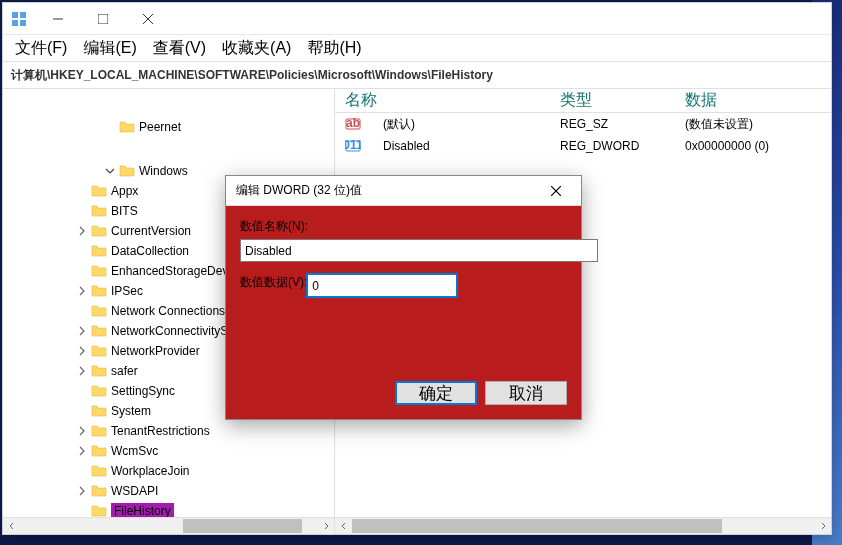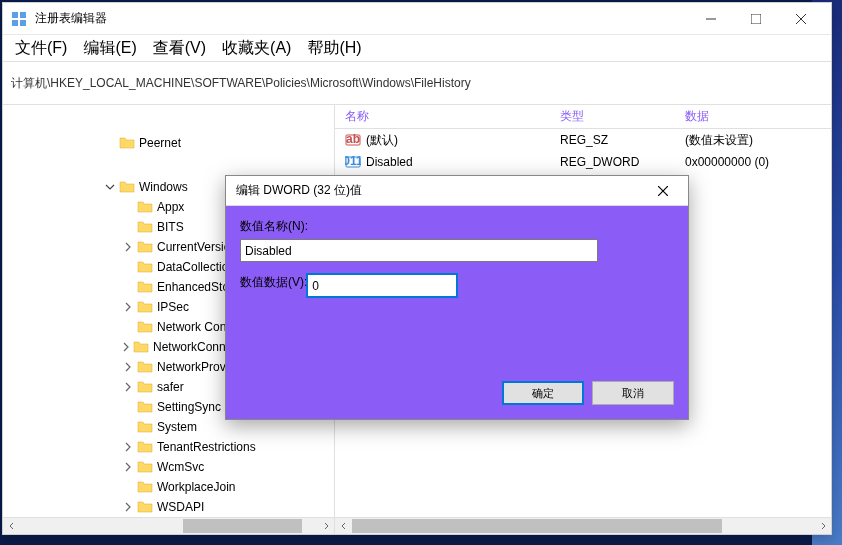--- a/index.html
+++ b/index.html
@@ -7,85 +7,84 @@
 .desktop-gradient { position: absolute; top: 0; right: 0; width: 30px; height: 100%; background: linear-gradient(180deg, #1a2c7a 0%, #2a4ca8 50%, #4a7cc8 100%); }
 .window { position: absolute; top: 2px; left: 2px; width: 830px; height: 533px; background: #ffffff; border: 1px solid #d0d0d0; box-shadow: 0 4px 12px rgba(0,0,0,0.2); display: flex; flex-direction: column; }
 .titlebar { height: 32px; display: flex; align-items: center; padding: 0 8px; background: #ffffff; border-bottom: 1px solid #e8e8e8; }
 .titlebar .icon { width: 16px; height: 16px; margin-right: 8px; display: inline-flex; }
 .titlebar .title { flex: 1; font-size: 12px; color: #000; }
 .winbtns { display: flex; }
 .winbtn { width: 45px; height: 30px; display: flex; align-items: center; justify-content: center; color: #333; }
 .winbtn svg { width: 10px; height: 10px; }
 .menubar { height: 26px; display: flex; align-items: center; padding: 0 6px; gap: 4px; color: #000; }
 .menuitem { padding: 3px 6px; font-size: 16px; }
-.addrbar { height: 44px; display: flex; align-items: center; padding: 0 8px; border-top: 1px solid #e0e0e0; border-bottom: 1px solid #e0e0e0; font-size: 12px; color: #333; }
+.addrbar { height: 28px; display: flex; align-items: center; padding: 0 8px; border-top: 1px solid #e0e0e0; border-bottom: 1px solid #e0e0e0; font-size: 12px; color: #333; font-weight: bold; }
 .content { flex: 1; display: flex; overflow: hidden; }
 .tree-pane { width: 332px; border-right: 1px solid #e0e0e0; overflow: hidden; padding: 4px 0; position: relative; }
 .list-pane { flex: 1; display: flex; flex-direction: column; overflow: hidden; position: relative; }
 .list-header { display: flex; height: 24px; align-items: center; border-bottom: 1px solid #e0e0e0; }
-.list-header div { padding: 0 10px; font-size: 12px; color: #8b5cf6; }
+.list-header div { padding: 0 10px; font-size: 16px; color: #0f766e; }
 .col-name { width: 215px; }
 .col-type { width: 125px; }
 .col-data { flex: 1; }
 .list-body { flex: 1; overflow: hidden; }
 .list-row { display: flex; height: 22px; align-items: center; }
 .list-row .cell { padding: 0 10px; font-size: 12px; color: #000; }
-.list-row .cell-name { width: 215px; display: flex; align-items: center; gap: 5px; }
+.list-row .cell-name { width: 215px; display: flex; align-items: center; gap: 22px; }
 .list-row .cell-type { width: 125px; }
 .row-icon { width: 16px; height: 16px; display: inline-flex; align-items: center; justify-content: center; }
 
 .tree { font-size: 12px; color: #000; }
 .tree-item { height: 20px; display: flex; align-items: center; white-space: nowrap; }
 .tree-item .expander { width: 14px; height: 14px; display: inline-flex; align-items: center; justify-content: center; margin-right: 2px; color: #666; }
 .tree-item .folder-icon { width: 16px; height: 16px; margin-right: 4px; display: inline-flex; }
 .tree-item.level-0 { padding-left: 100px; margin-top: 24px; }
-.tree-item.level-1 { padding-left: 118px; }
-.tree-item.selected .label { background: #5eead4; padding: 1px 3px; }
+.tree-item.level-1 { padding-left: 72px; }
+.tree-item.selected .label { background: #a21caf; padding: 1px 3px; }
 
 .hscroll { height: 17px; border-top: 1px solid #e0e0e0; background: #f0f0f0; position: relative; }
 .hscroll-track { position: absolute; left: 17px; right: 17px; top: 0; bottom: 0; }
 .hscroll-thumb { position: absolute; top: 1px; bottom: 1px; background: #c0c0c0; }
 .hscroll-btn { position: absolute; top: 0; bottom: 0; width: 17px; display: flex; align-items: center; justify-content: center; }
 
-.dialog { position: absolute; top: 175px; left: 225px; width: 464px; height: 245px; background: #8b5cf6; border: 1px solid #888; box-shadow: 0 6px 20px rgba(0,0,0,0.35); display: flex; flex-direction: column; }
+.dialog { position: absolute; top: 175px; left: 225px; width: 357px; height: 245px; background: #b91c1c; border: 1px solid #888; box-shadow: 0 6px 20px rgba(0,0,0,0.35); display: flex; flex-direction: column; }
 .dialog-titlebar { height: 30px; background: #ffffff; display: flex; align-items: center; padding: 0 10px; border-bottom: 1px solid #ddd; }
 .dialog-titlebar .dlg-title { flex: 1; font-size: 12px; color: #000; }
 .dialog-titlebar .close { width: 30px; height: 28px; display: flex; align-items: center; justify-content: center; }
 .dialog-body { flex: 1; padding: 12px 14px; }
 .dlg-label { font-size: 12px; color: #000; margin-bottom: 4px; display: block; }
 .dlg-input { width: 150px; height: 23px; border: 1px solid #7a7a7a; padding: 2px 4px; font-size: 12px; background: #ffffff; }
 .dlg-input.readonly { width: 358px; background: #ffffff; }
 .dlg-input.focus { border: 1px solid #0078d7; outline: 1px solid #0078d7; }
 .dlg-row { display: flex; gap: 20px; margin-top: 12px; }
 .dlg-col { display: flex; }
 .fieldset { border: 1px solid #d8d8d8; padding: 8px 10px 10px; width: 186px; }
 .fieldset legend { font-size: 12px; padding: 0 4px; }
 .radio-row { display: flex; align-items: center; gap: 6px; height: 24px; font-size: 12px; }
 .radio { width: 13px; height: 13px; border-radius: 50%; border: 1px solid #333; display: inline-flex; align-items: center; justify-content: center; }
 .radio.checked::after { content: ""; width: 7px; height: 7px; border-radius: 50%; background: #000; }
 .dlg-buttons { display: flex; justify-content: flex-end; gap: 8px; padding: 0 14px 14px; }
-.btn { width: 82px; height: 24px; border: 1px solid #adadad; background: #e1e1e1; font-size: 11px; display: flex; align-items: center; justify-content: center; }
+.btn { width: 82px; height: 24px; border: 1px solid #adadad; background: #e1e1e1; font-size: 17px; display: flex; align-items: center; justify-content: center; }
 .btn.primary { border: 2px solid #0078d7; }
 </style>
 </head>
 <body>
 
 <div class="desktop-gradient"></div>
 
 <div class="window">
   <div class="titlebar">
     <span class="icon">
       <svg viewBox="0 0 16 16">
           <rect x="1" y="1" width="6" height="6" fill="#5aa0e6"></rect>
           <rect x="9" y="1" width="6" height="6" fill="#5aa0e6"></rect>
           <rect x="1" y="9" width="6" height="6" fill="#5aa0e6"></rect>
           <rect x="9" y="9" width="6" height="6" fill="#5aa0e6"></rect>
         </svg>
     </span>
-    <span class="title">注册表编辑器</span>
     <div class="winbtns">
       <div class="winbtn">
           <svg viewBox="0 0 10 10">
             <line x1="0" y1="5" x2="10" y2="5" stroke="#333" stroke-width="1"></line>
           </svg>
         </div>
       <div class="winbtn">
           <svg viewBox="0 0 10 10">
             <rect x="0" y="0" width="10" height="10" fill="none" stroke="#333" stroke-width="1"></rect>
           </svg>

